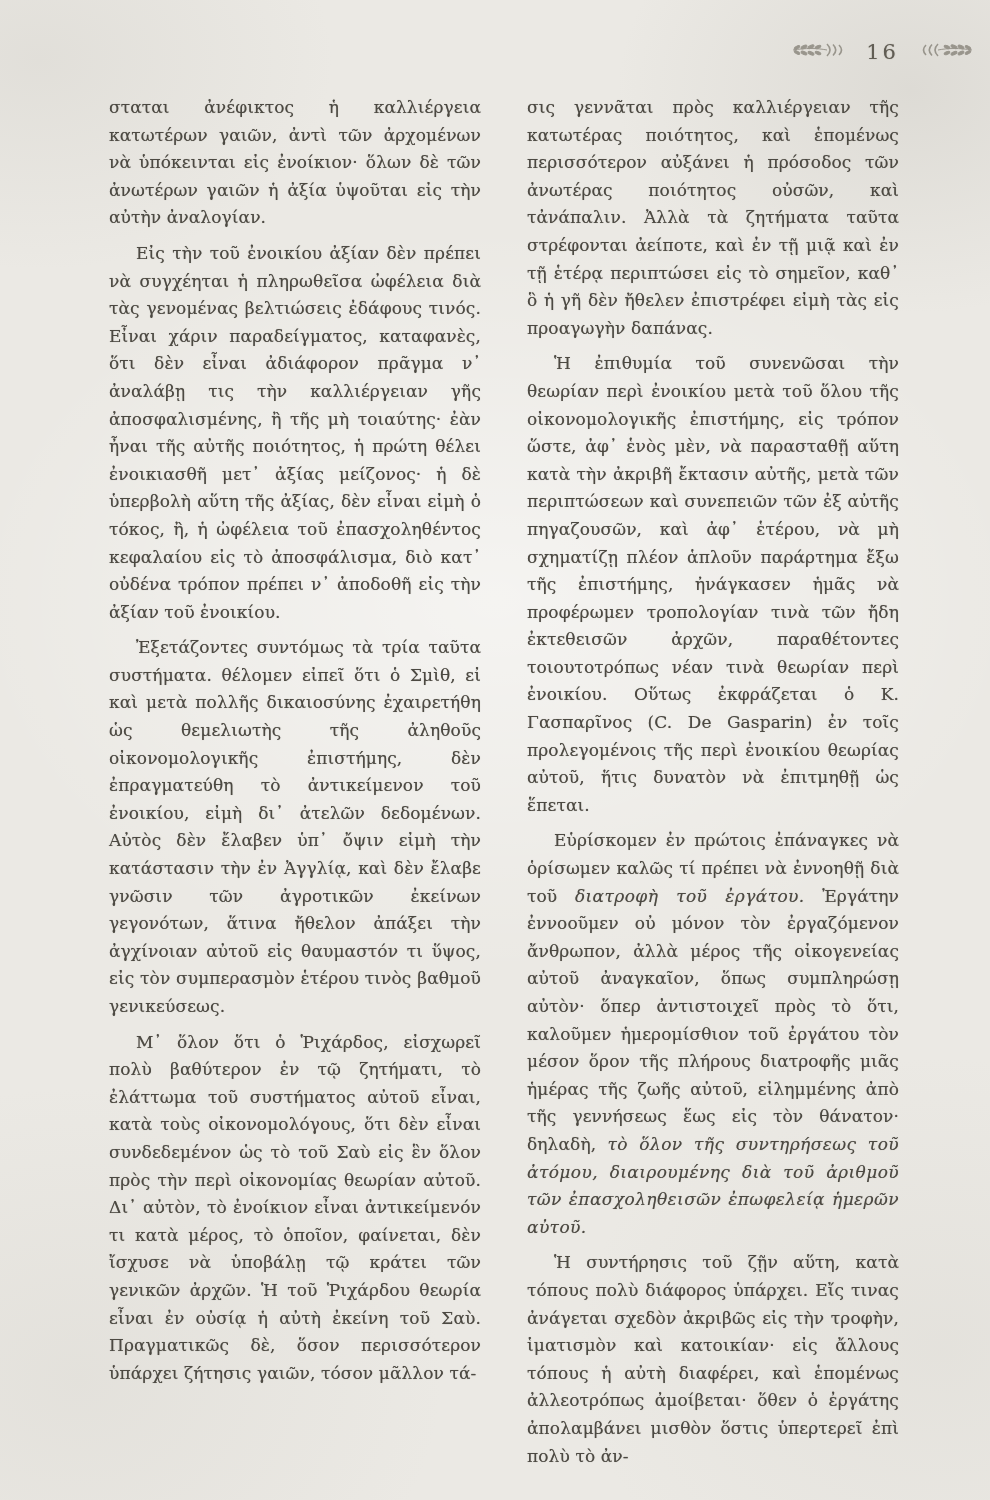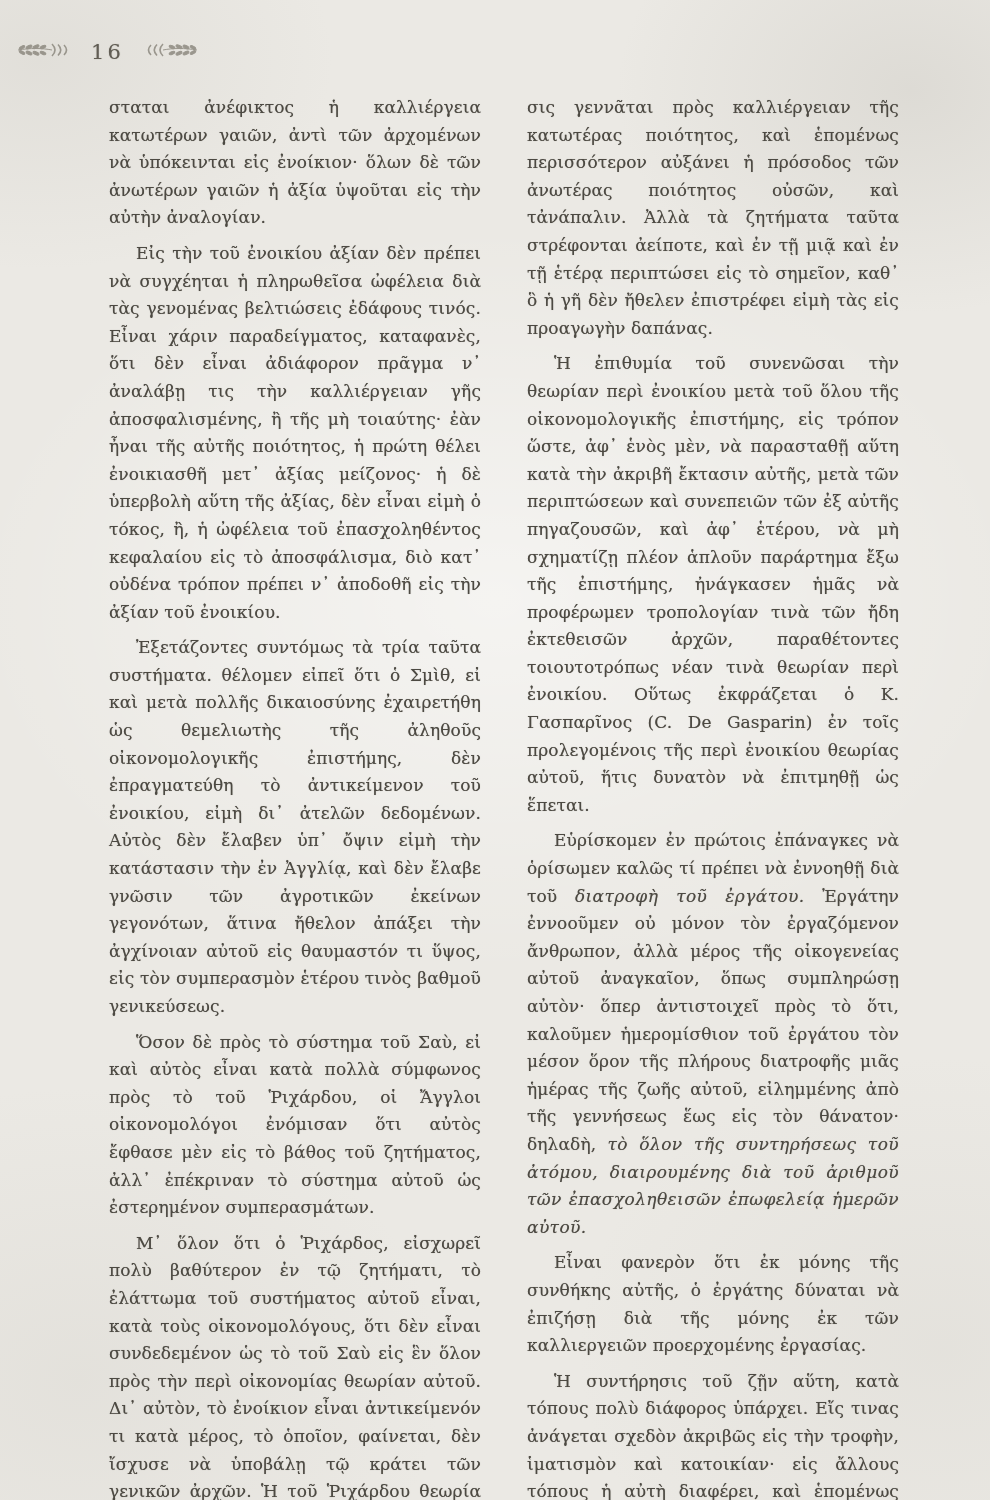--- a/index.html
+++ b/index.html
@@ -12,21 +12,21 @@
     background-color:#ebe9e4;
     background-image:
       radial-gradient(ellipse 700px 500px at 50% 40%, rgba(255,255,255,0.5), rgba(255,255,255,0) 75%),
       radial-gradient(ellipse 420px 320px at 92% 6%, rgba(185,182,174,0.28), rgba(185,182,174,0) 70%),
       radial-gradient(ellipse 420px 300px at 4% 4%, rgba(190,187,179,0.22), rgba(190,187,179,0) 70%),
       radial-gradient(ellipse 520px 420px at 8% 92%, rgba(196,193,185,0.20), rgba(196,193,185,0) 70%),
       radial-gradient(ellipse 520px 420px at 95% 90%, rgba(196,193,185,0.18), rgba(196,193,185,0) 70%);
   }
   .page-header{
     position:absolute;top:40px;left:0;width:100%;
-    text-align:left;color:#6b675e;
+    text-align:right;color:#6b675e;
     -webkit-user-select:none;user-select:none;
   }
   .page-number{
     display:inline-block;vertical-align:middle;
     font-size:21px;letter-spacing:3px;color:#615d54;
     text-shadow:0 0 1px rgba(97,93,84,0.5);
   }
   .ornament{display:inline-block;vertical-align:middle;margin:0 16px;opacity:.75;}
   .columns{
     position:absolute;left:101px;top:86px;width:806px;
@@ -86,25 +86,23 @@
         </g>
       </svg>
     </span>
   </div>
 
   <div class="columns">
     <div class="col">
         <p><span>σταται ἀνέφικτος ἡ καλλιέργεια κατωτέρων γαιῶν, ἀντὶ τῶν ἀρχομένων νὰ ὑπόκεινται εἰς ἐνοίκιον· ὅλων δὲ τῶν ἀνωτέρων γαιῶν ἡ ἀξία ὑψοῦται εἰς τὴν αὐτὴν ἀναλογίαν.</span></p>
         <p class="indent"><span>Εἰς τὴν τοῦ ἐνοικίου ἀξίαν δὲν πρέπει νὰ συγχέηται ἡ πληρωθεῖσα ὠφέλεια διὰ τὰς γενομένας βελτιώσεις ἐδάφους τινός. Εἶναι χάριν παραδείγματος, καταφανὲς, ὅτι δὲν εἶναι ἀδιάφορον πρᾶγμα ν᾽ ἀναλάβῃ τις τὴν καλλιέργειαν γῆς ἀποσφαλισμένης, ἢ τῆς μὴ τοιαύτης· ἐὰν ἦναι τῆς αὐτῆς ποιότητος, ἡ πρώτη θέλει ἐνοικιασθῆ μετ᾽ ἀξίας μείζονος· ἡ δὲ ὑπερβολὴ αὕτη τῆς ἀξίας, δὲν εἶναι εἰμὴ ὁ τόκος, ἢ, ἡ ὠφέλεια τοῦ ἐπασχοληθέντος κεφαλαίου εἰς τὸ ἀποσφάλισμα, διὸ κατ᾽ οὐδένα τρόπον πρέπει ν᾽ ἀποδοθῆ εἰς τὴν ἀξίαν τοῦ ἐνοικίου.</span></p>
         <p class="indent"><span>Ἐξετάζοντες συντόμως τὰ τρία ταῦτα συστήματα. θέλομεν εἰπεῖ ὅτι ὁ Σμὶθ, εἰ καὶ μετὰ πολλῆς δικαιοσύνης ἐχαιρετήθη ὡς θεμελιωτὴς τῆς ἀληθοῦς οἰκονομολογικῆς ἐπιστήμης, δὲν ἐπραγματεύθη τὸ ἀντικείμενον τοῦ ἐνοικίου, εἰμὴ δι᾽ ἀτελῶν δεδομένων. Αὐτὸς δὲν ἔλαβεν ὑπ᾽ ὄψιν εἰμὴ τὴν κατάστασιν τὴν ἐν Ἀγγλίᾳ, καὶ δὲν ἔλαβε γνῶσιν τῶν ἀγροτικῶν ἐκείνων γεγονότων, ἅτινα ἤθελον ἀπάξει τὴν ἀγχίνοιαν αὐτοῦ εἰς θαυμαστόν τι ὕψος, εἰς τὸν συμπερασμὸν ἑτέρου τινὸς βαθμοῦ γενικεύσεως.</span></p>
-        <p class="indent"><span>Ὅσον δὲ πρὸς τὸ σύστημα τοῦ Σαὺ, εἰ καὶ αὐτὸς εἶναι κατὰ πολλὰ σύμφωνος πρὸς τὸ τοῦ Ῥιχάρδου, οἱ Ἄγγλοι οἰκονομολόγοι ἐνόμισαν ὅτι αὐτὸς ἔφθασε μὲν εἰς τὸ βάθος τοῦ ζητήματος, ἀλλ᾽ ἐπέκριναν τὸ σύστημα αὐτοῦ ὡς ἐστερημένον συμπερασμάτων.</span></p>
         <p class="indent"><span>Μ᾽ ὅλον ὅτι ὁ Ῥιχάρδος, εἰσχωρεῖ πολὺ βαθύτερον ἐν τῷ ζητήματι, τὸ ἐλάττωμα τοῦ συστήματος αὐτοῦ εἶναι, κατὰ τοὺς οἰκονομολόγους, ὅτι δὲν εἶναι συνδεδεμένον ὡς τὸ τοῦ Σαὺ εἰς ἓν ὅλον πρὸς τὴν περὶ οἰκονομίας θεωρίαν αὐτοῦ. Δι᾽ αὐτὸν, τὸ ἐνοίκιον εἶναι ἀντικείμενόν τι κατὰ μέρος, τὸ ὁποῖον, φαίνεται, δὲν ἴσχυσε νὰ ὑποβάλῃ τῷ κράτει τῶν γενικῶν ἀρχῶν. Ἡ τοῦ Ῥιχάρδου θεωρία εἶναι ἐν οὐσίᾳ ἡ αὐτὴ ἐκείνη τοῦ Σαὺ. Πραγματικῶς δὲ, ὅσον περισσότερον ὑπάρχει ζήτησις γαιῶν, τόσον μᾶλλον τά-</span></p>
       </div>
     <div class="col">
         <p><span>σις γεννᾶται πρὸς καλλιέργειαν τῆς κατωτέρας ποιότητος, καὶ ἑπομένως περισσότερον αὐξάνει ἡ πρόσοδος τῶν ἀνωτέρας ποιότητος οὐσῶν, καὶ τἀνάπαλιν. Ἀλλὰ τὰ ζητήματα ταῦτα στρέφονται ἀείποτε, καὶ ἐν τῇ μιᾷ καὶ ἐν τῇ ἑτέρᾳ περιπτώσει εἰς τὸ σημεῖον, καθ᾽ ὃ ἡ γῆ δὲν ἤθελεν ἐπιστρέφει εἰμὴ τὰς εἰς προαγωγὴν δαπάνας.</span></p>
         <p class="indent"><span>Ἡ ἐπιθυμία τοῦ συνενῶσαι τὴν θεωρίαν περὶ ἐνοικίου μετὰ τοῦ ὅλου τῆς οἰκονομολογικῆς ἐπιστήμης, εἰς τρόπον ὥστε, ἀφ᾽ ἑνὸς μὲν, νὰ παρασταθῇ αὕτη κατὰ τὴν ἀκριβῆ ἔκτασιν αὐτῆς, μετὰ τῶν περιπτώσεων καὶ συνεπειῶν τῶν ἐξ αὐτῆς πηγαζουσῶν, καὶ ἀφ᾽ ἑτέρου, νὰ μὴ σχηματίζῃ πλέον ἁπλοῦν παράρτημα ἔξω τῆς ἐπιστήμης, ἠνάγκασεν ἡμᾶς νὰ προφέρωμεν τροπολογίαν τινὰ τῶν ἤδη ἐκτεθεισῶν ἀρχῶν, παραθέτοντες τοιουτοτρόπως νέαν τινὰ θεωρίαν περὶ ἐνοικίου. Οὕτως ἐκφράζεται ὁ Κ. Γασπαρῖνος (C. De Gasparin) ἐν τοῖς προλεγομένοις τῆς περὶ ἐνοικίου θεωρίας αὐτοῦ, ἥτις δυνατὸν νὰ ἐπιτμηθῇ ὡς ἕπεται.</span></p>
         <p class="indent"><span>Εὑρίσκομεν ἐν πρώτοις ἐπάναγκες νὰ ὁρίσωμεν καλῶς τί πρέπει νὰ ἐννοηθῇ διὰ τοῦ </span><span class="italic">διατροφὴ τοῦ ἐργάτου.</span><span> Ἐργάτην ἐννοοῦμεν οὐ μόνον τὸν ἐργαζόμενον ἄνθρωπον, ἀλλὰ μέρος τῆς οἰκογενείας αὐτοῦ ἀναγκαῖον, ὅπως συμπληρώσῃ αὐτὸν· ὅπερ ἀντιστοιχεῖ πρὸς τὸ ὅτι, καλοῦμεν ἡμερομίσθιον τοῦ ἐργάτου τὸν μέσον ὅρον τῆς πλήρους διατροφῆς μιᾶς ἡμέρας τῆς ζωῆς αὐτοῦ, εἰλημμένης ἀπὸ τῆς γεννήσεως ἕως εἰς τὸν θάνατον· δηλαδὴ, </span><span class="italic">τὸ ὅλον τῆς συντηρήσεως τοῦ ἀτόμου, διαιρουμένης διὰ τοῦ ἀριθμοῦ τῶν ἐπασχοληθεισῶν ἐπωφελείᾳ ἡμερῶν αὐτοῦ.</span></p>
-        <p class="indent"><span>Εἶναι φανερὸν ὅτι ἐκ μόνης τῆς συνθήκης αὐτῆς, ὁ ἐργάτης δύναται νὰ ἐπιζήσῃ διὰ τῆς μόνης ἐκ τῶν καλλιεργειῶν προερχομένης ἐργασίας.</span></p>
         <p class="indent"><span>Ἡ συντήρησις τοῦ ζῇν αὕτη, κατὰ τόπους πολὺ διάφορος ὑπάρχει. Εἴς τινας ἀνάγεται σχεδὸν ἀκριβῶς εἰς τὴν τροφὴν, ἱματισμὸν καὶ κατοικίαν· εἰς ἄλλους τόπους ἡ αὐτὴ διαφέρει, καὶ ἑπομένως ἀλλεοτρόπως ἀμοίβεται· ὅθεν ὁ ἐργάτης ἀπολαμβάνει μισθὸν ὅστις ὑπερτερεῖ ἐπὶ πολὺ τὸ ἀν-</span></p>
       </div>
   </div>
 
 </div>
 
 </body></html>

